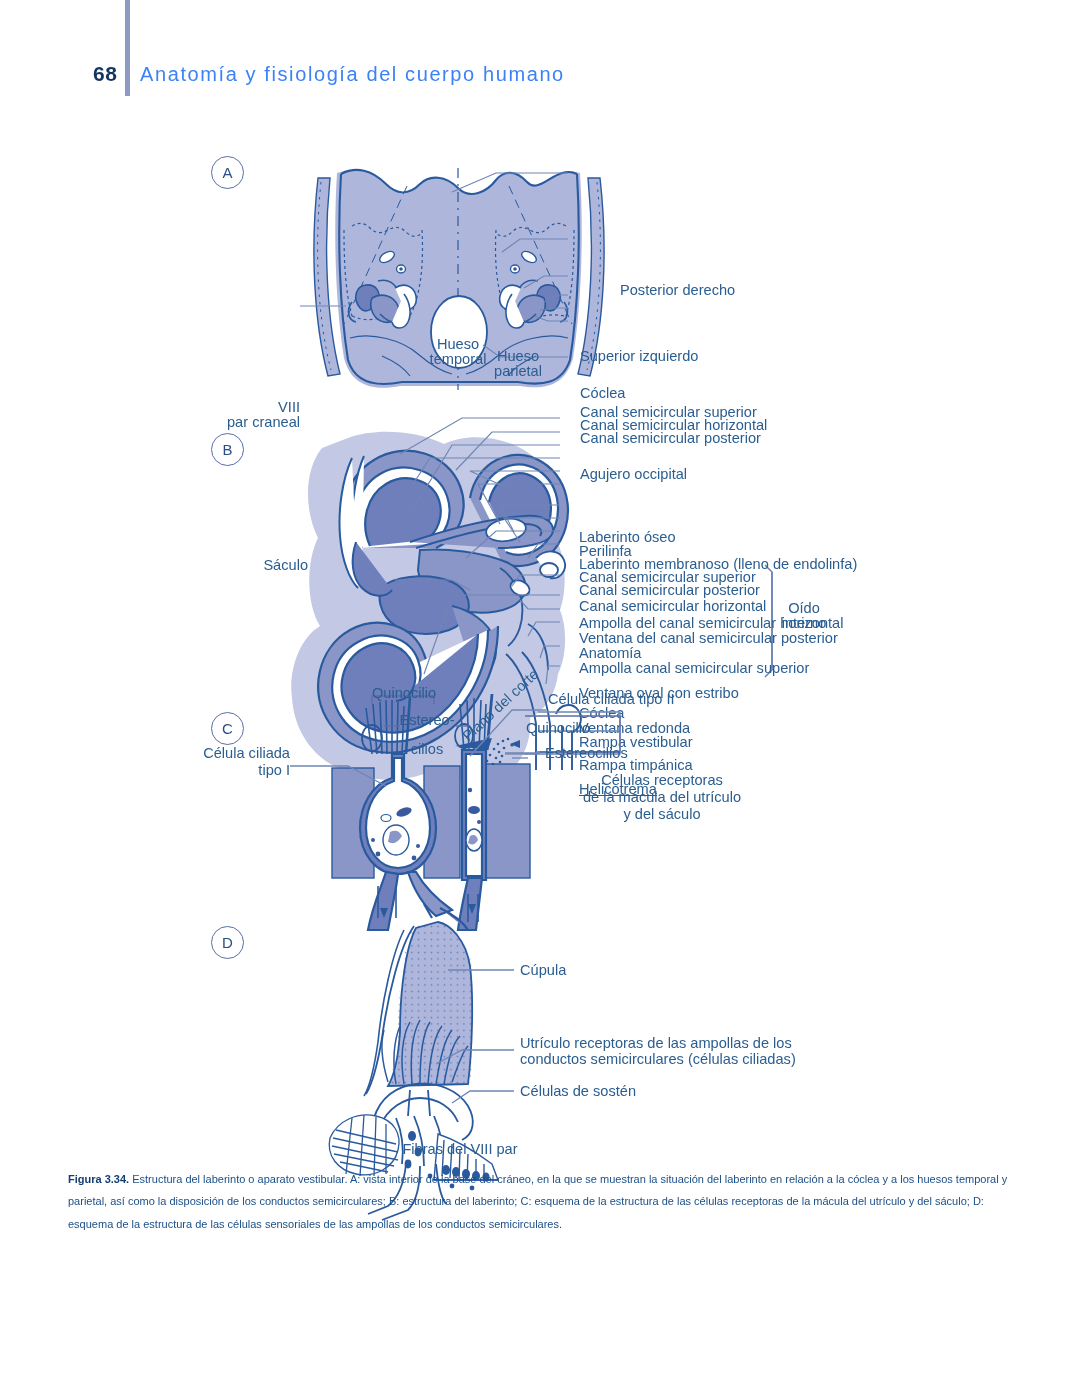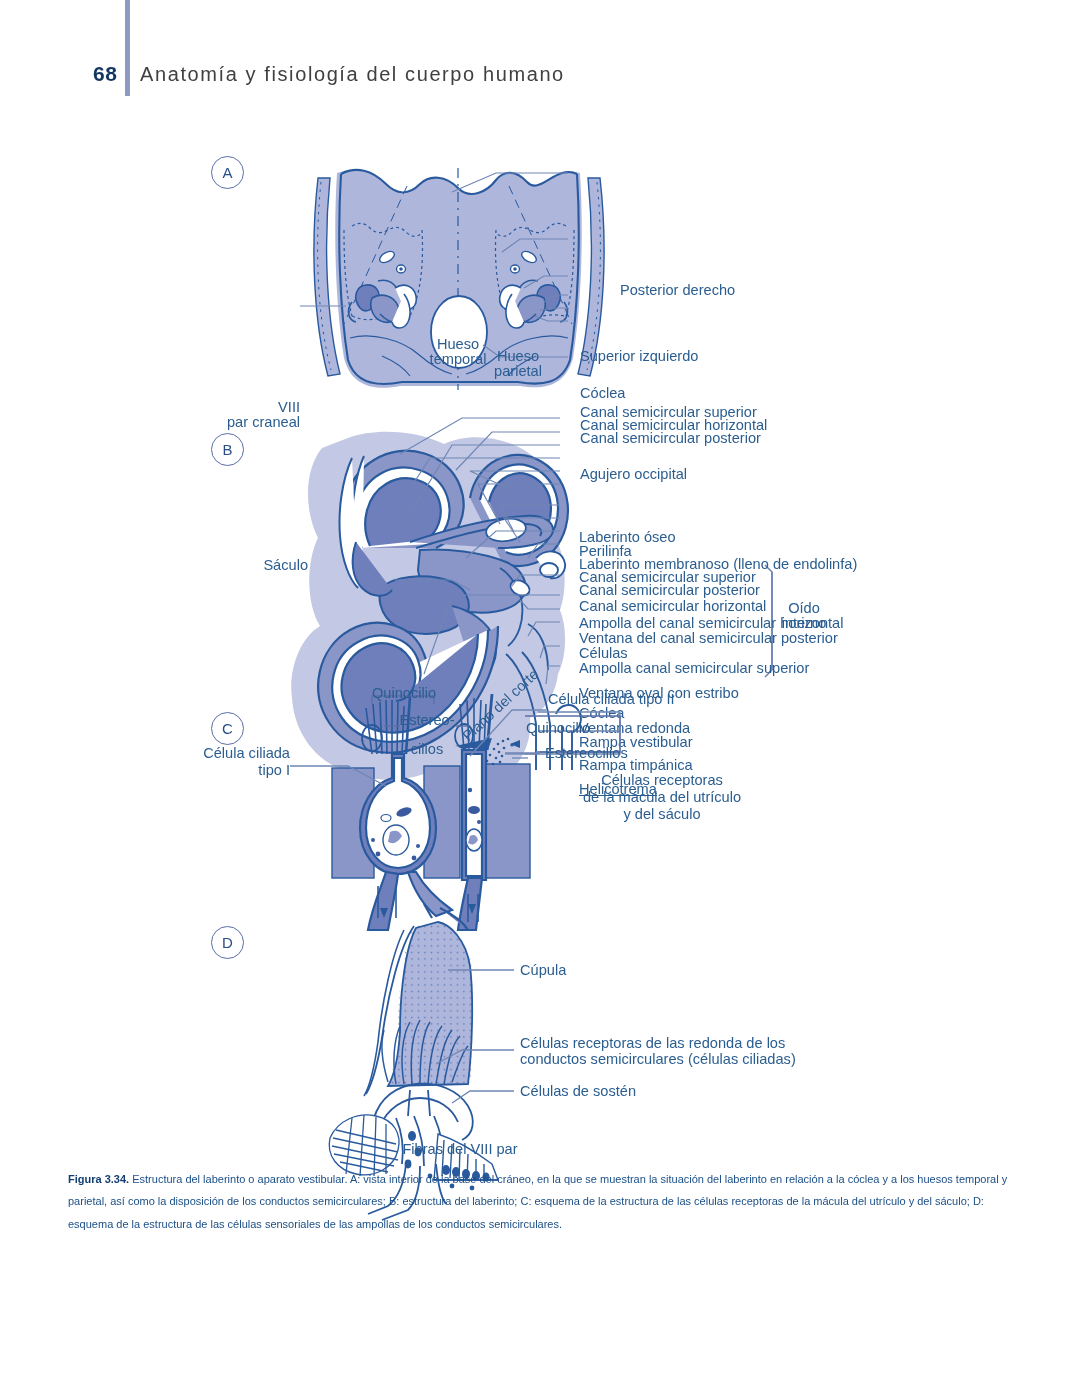--- a/index.html
+++ b/index.html
@@ -17,21 +17,21 @@
   #folio{
     position:absolute;left:93px;top:62px;
     font-size:21px;font-weight:bold;color:#12365f;letter-spacing:.5px;
   }
   #head-rule{
     position:absolute;left:125px;top:0px;width:5px;height:96px;
     background:#8e9ac4;
   }
   #head-title{
     position:absolute;left:140px;top:63px;
-    font-size:20px;color:#404040;letter-spacing:1.6px;
+    font-size:20px;color:#3b82f6;letter-spacing:1.6px;
     white-space:nowrap;
   }
 
   
   #figure{position:absolute;left:0;top:118px;width:1080px;height:1045px;}
 
   .panel-badge{
     position:absolute;width:33px;height:33px;border-radius:50%;
     border:1.4px solid #5a6ea8;box-sizing:border-box;
     color:#2a4d86;font-size:15px;
@@ -296,21 +296,21 @@
     </svg>
 
     <div class="lbl" style="left:579px;top:412px;">Laberinto óseo</div>
     <div class="lbl" style="left:579px;top:426px;">Perilinfa</div>
     <div class="lbl" style="left:579px;top:439px;">Laberinto membranoso (lleno de endolinfa)</div>
     <div class="lbl" style="left:579px;top:452px;">Canal semicircular superior</div>
     <div class="lbl" style="left:579px;top:465px;">Canal semicircular posterior</div>
     <div class="lbl" style="left:579px;top:481px;">Canal semicircular horizontal</div>
     <div class="lbl" style="left:579px;top:498px;">Ampolla del canal semicircular horizontal</div>
     <div class="lbl" style="left:579px;top:513px;">Ventana del canal semicircular posterior</div>
-    <div class="lbl" style="left:579px;top:528px;">Células</div>
+    <div class="lbl" style="left:579px;top:528px;">Anatomía</div>
     <div class="lbl" style="left:579px;top:543px;">Ampolla canal semicircular superior</div>
     <div class="lbl" style="left:579px;top:568px;">Ventana oval con estribo</div>
     <div class="lbl" style="left:579px;top:588px;">Cóclea</div>
     <div class="lbl" style="left:579px;top:603px;">Ventana redonda</div>
     <div class="lbl" style="left:579px;top:617px;">Rampa vestibular</div>
     <div class="lbl" style="left:579px;top:640px;">Rampa timpánica</div>
     <div class="lbl" style="left:579px;top:664px;text-decoration:underline;">Helicotrema</div>
 
     <div class="lbl r" style="left:228px;top:440px;width:80px;">Sáculo</div>
 
@@ -550,21 +550,21 @@
       </g>
 
       <g stroke="#6f86b4" stroke-width="1.3" fill="none">
         <path d="M514 852 L448 852"></path>
         <path d="M514 932 L462 932 L436 946"></path>
         <path d="M514 973 L470 973 L452 985"></path>
       </g>
     </svg>
 
     <div class="lbl" style="left:520px;top:845px;">Cúpula</div>
-    <div class="lbl" style="left:520px;top:918px;">Células receptoras de las redonda de los</div>
+    <div class="lbl" style="left:520px;top:918px;">Utrículo receptoras de las ampollas de los</div>
     <div class="lbl" style="left:520px;top:934px;">conductos semicirculares (células ciliadas)</div>
     <div class="lbl" style="left:520px;top:966px;">Células de sostén</div>
     <div class="lbl c" style="left:310px;top:1024px;width:300px;">Fibras del VIII par</div>
 
   </div>
 
   <div id="caption">
     <b>Figura 3.34.</b>
     <span>Estructura del laberinto o aparato vestibular. A: vista interior de la base del cráneo, en la que se muestran la situación del laberinto en relación a la cóclea y a los huesos temporal y parietal, así como la disposición de los conductos semicirculares; B: estructura del laberinto; C: esquema de la estructura de las células receptoras de la mácula del utrículo y del sáculo; D: esquema de la estructura de las células sensoriales de las ampollas de los conductos semicirculares.</span>
   </div>

